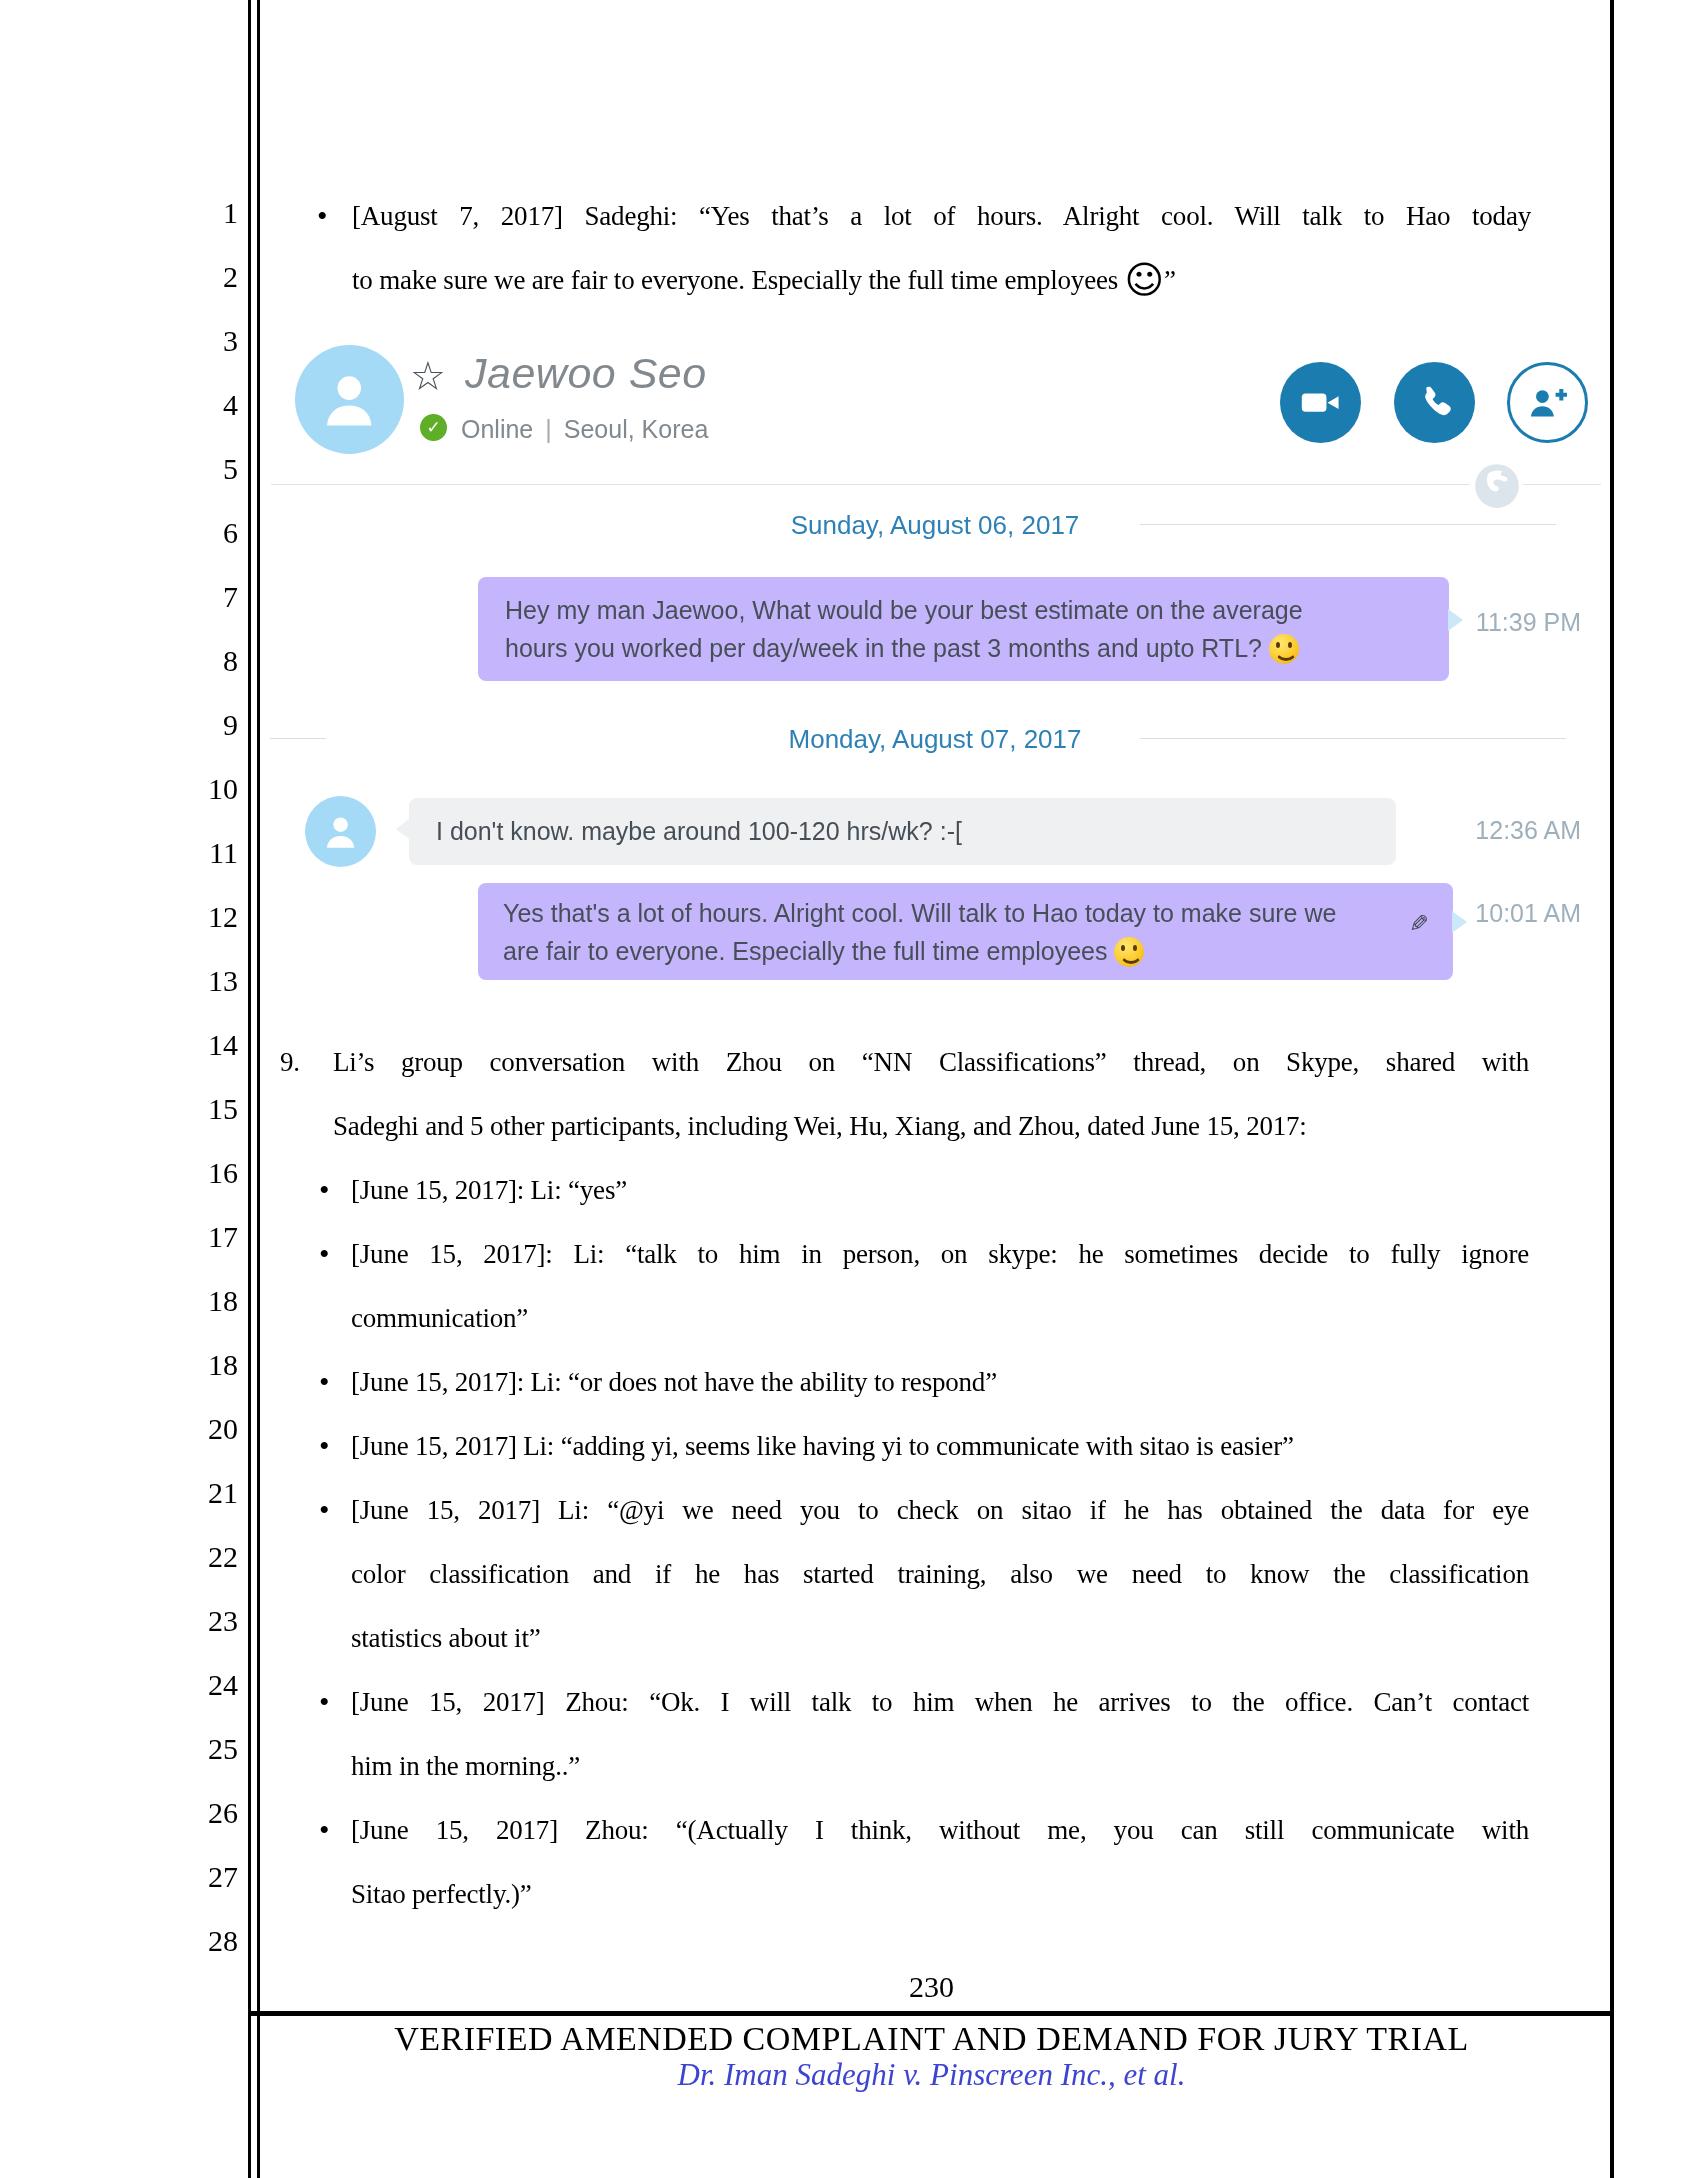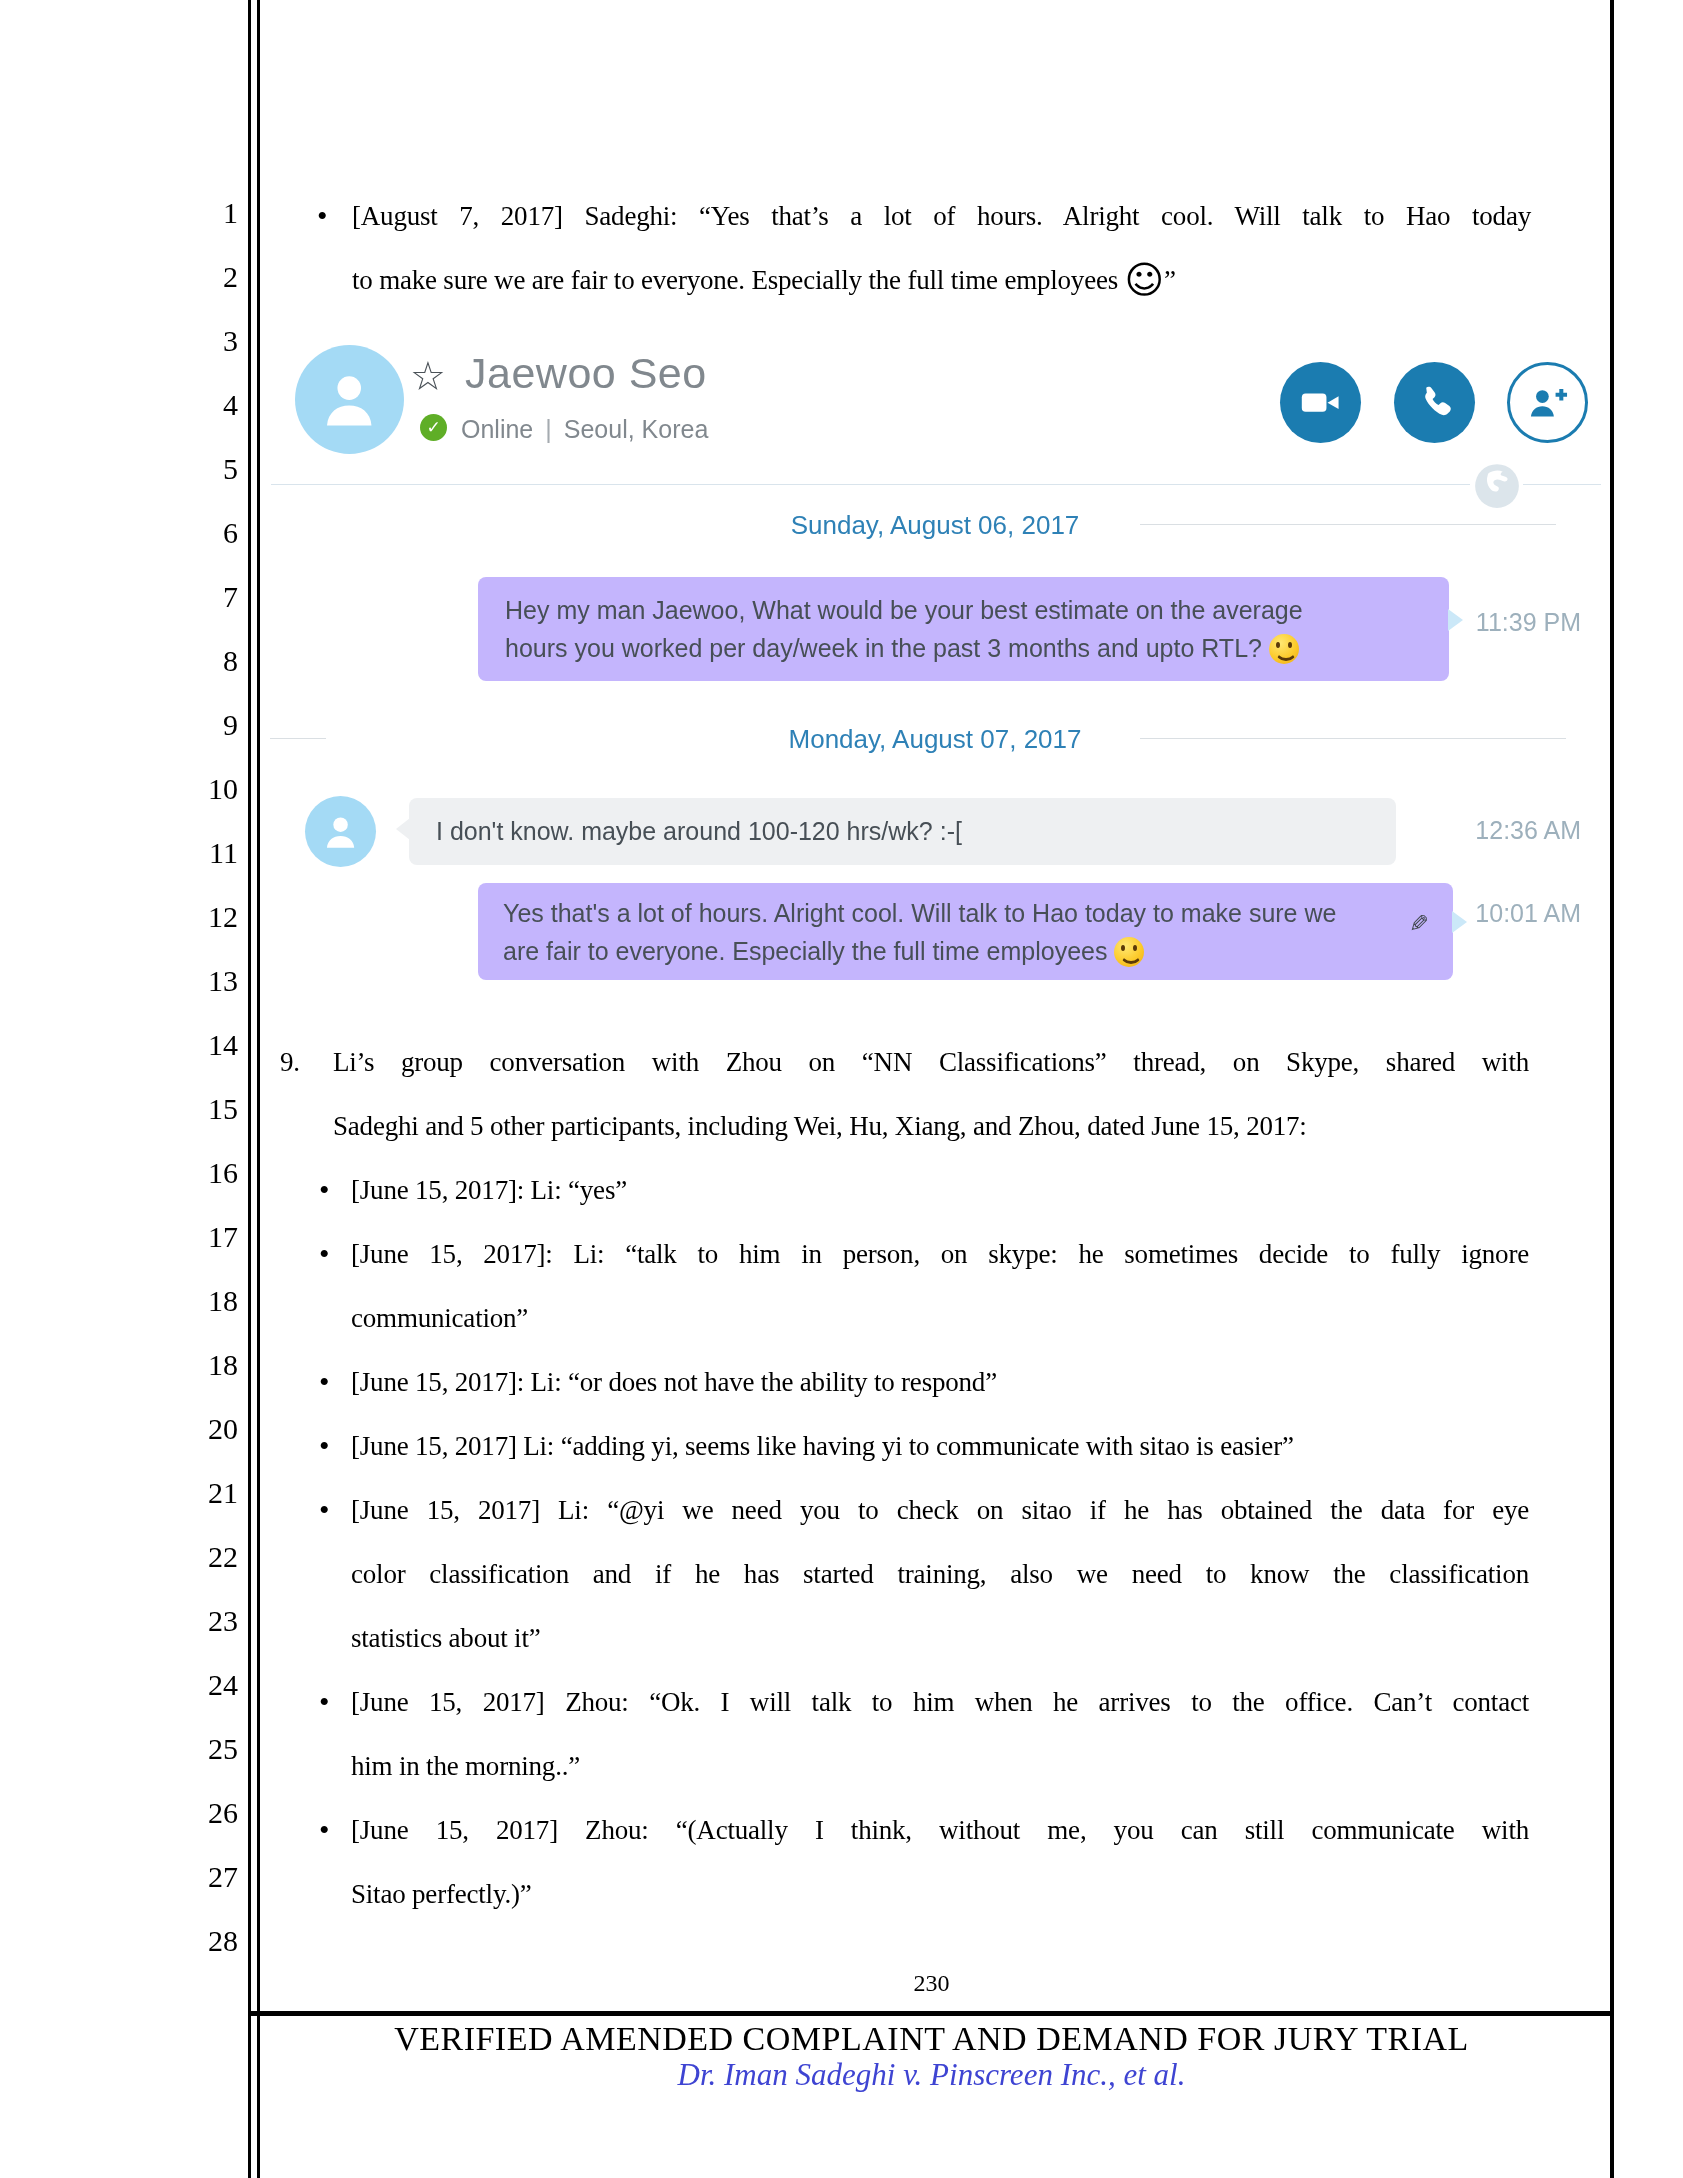--- a/index.html
+++ b/index.html
@@ -29,21 +29,21 @@
   .doc-smiley{font-family:"DejaVu Sans",sans-serif;font-size:38px;vertical-align:-4px;}
   
   .skype{position:absolute;left:265px;top:329px;width:1340px;height:685px;background:#fff;
          font-family:"Liberation Sans","DejaVu Sans",sans-serif;}
   .avatar{position:absolute;border-radius:50%;background:#a4daf5;display:flex;align-items:center;justify-content:center;overflow:hidden;}
   .avatar svg{width:72%;height:72%;}
   .avatar-lg{left:30px;top:16px;width:109px;height:109px;}
   .avatar-sm{left:40px;top:467px;width:71px;height:71px;}
   .star{position:absolute;left:145px;top:24px;font-size:40px;color:#4b5258;
         font-family:"DejaVu Sans",sans-serif;}
-  .contact-name{position:absolute;left:200px;top:20px;font-size:43px;font-weight:300;color:#81888e;letter-spacing:0.5px;}
+  .contact-name{position:absolute;left:200px;top:20px;font-size:43px;font-weight:300;color:#81888e;letter-spacing:0.5px;font-style:italic;}
   .presence-dot{position:absolute;left:155px;top:85px;width:27px;height:27px;border-radius:50%;
                 background:#5fae27;color:#fff;font-size:17px;line-height:27px;text-align:center;}
   .status-line{position:absolute;left:196px;top:86px;font-size:25px;color:#81888e;}
   .status-line .sep{margin:0 12px;color:#a5abb0;}
   .cbtn{position:absolute;top:33px;width:81px;height:81px;border-radius:50%;background:#1b7cb0;
         display:flex;align-items:center;justify-content:center;}
   .cbtn svg{width:51px;height:51px;}
   .btn-video{left:1015px;}
   .btn-audio{left:1129px;}
   .btn-add{left:1242px;background:#fff;border:3px solid #1b7cb0;width:75px;height:75px;}
@@ -67,21 +67,21 @@
   .tstamp{position:absolute;left:1148px;width:168px;text-align:right;font-size:25px;color:#9db0bc;line-height:36px;}
   .sk-smiley{display:inline-block;width:30px;height:30px;border-radius:50%;margin-left:7px;vertical-align:-7px;
              background:radial-gradient(circle at 38% 30%,#ffe873 0%,#fccb2c 55%,#eda912 100%);position:relative;}
   .sk-smiley::before{content:"";position:absolute;left:7px;top:8px;width:4px;height:6px;border-radius:50%;
              background:#5b3a08;box-shadow:12px 0 0 #5b3a08;}
   .sk-smiley::after{content:"";position:absolute;left:6px;top:6px;width:18px;height:16px;border:2px solid transparent;
              border-bottom:3px solid #5b3a08;border-radius:50%;}
   .pencil{position:absolute;right:24px;top:22px;font-family:"DejaVu Sans",sans-serif;font-size:24px;color:#3f464c;
           display:inline-block;transform:scaleX(-1);}
   
-  .pageno{position:absolute;left:250px;top:1970px;width:1363px;text-align:center;font-size:24px;}
+  .pageno{position:absolute;left:250px;top:1970px;width:1363px;text-align:center;font-size:30px;}
   .foot-rule{position:absolute;left:248px;top:2011px;width:1365px;height:5px;background:#000;}
   .foot-title{position:absolute;left:250px;top:2020px;width:1363px;text-align:center;font-size:34px;letter-spacing:0.5px;}
   .foot-case{position:absolute;left:250px;top:2057px;width:1363px;text-align:center;font-size:31px;
              font-style:italic;color:#3e44d2;}
 </style>
 </head>
 <body>
 
 <div class="page">
 

